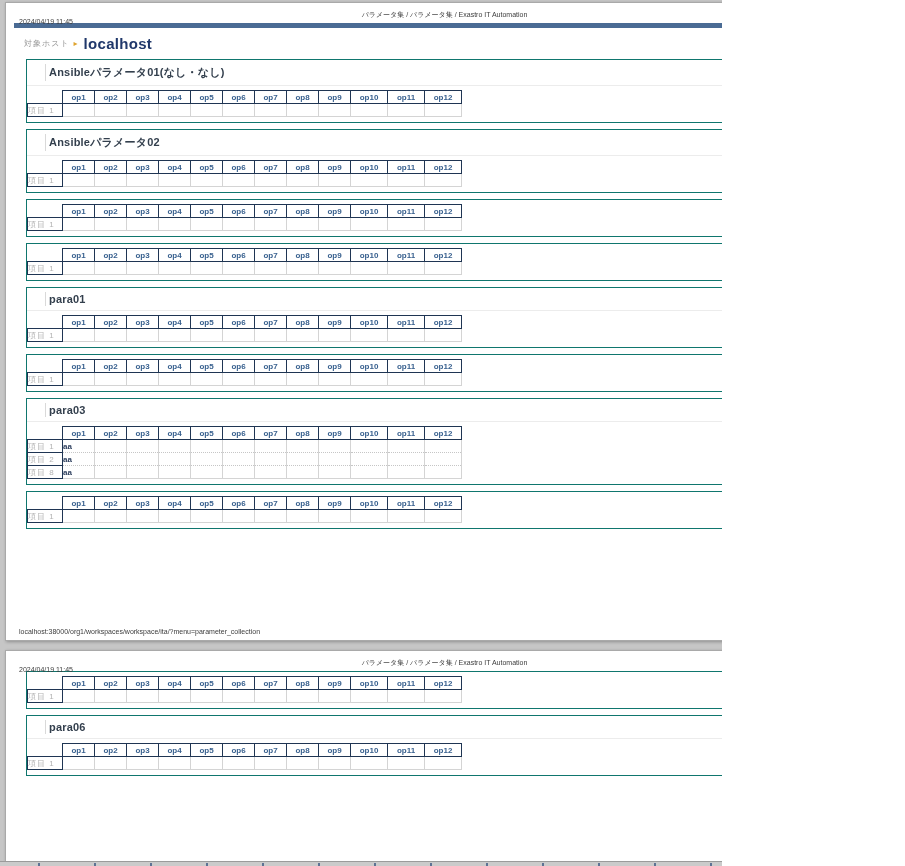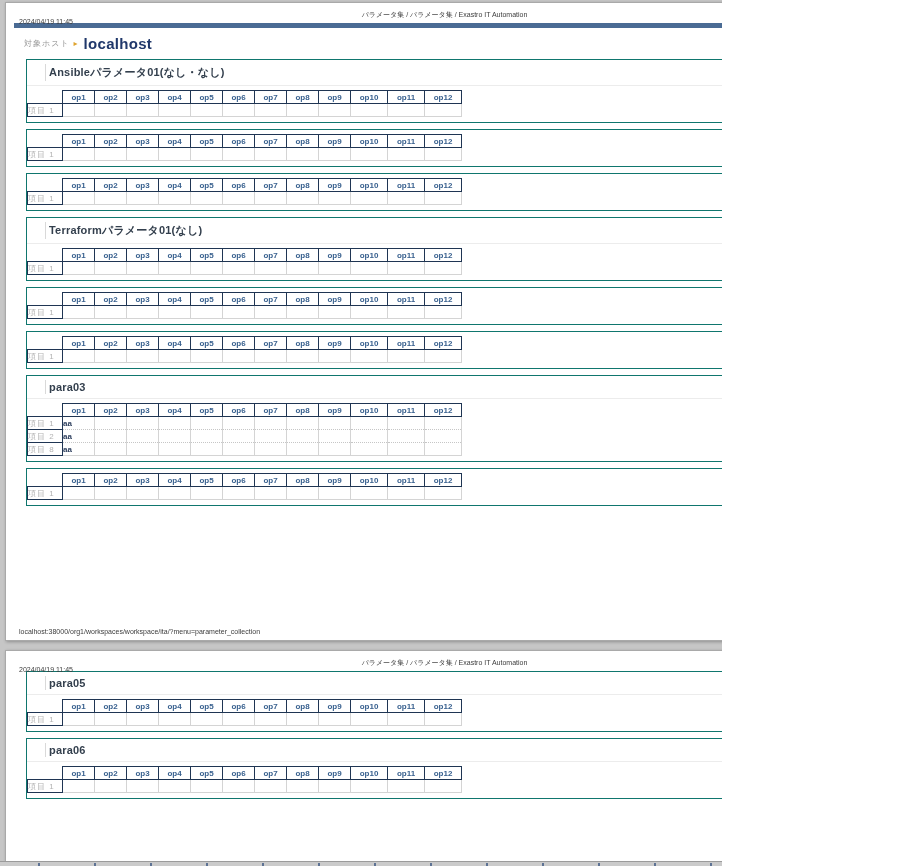--- a/index.html
+++ b/index.html
@@ -147,189 +147,190 @@
                   <td class="data"></td>
                   <td class="data"></td>
                   <td class="data"></td>
                 </tr>
               </tbody>
       </table>
     </div>
   </div>
 
   <div class="section">
-    <div class="section-body">
-      <table class="param">
-        <colgroup>
-                <col style="width: 35px;">
-                <col style="width: 32px;">
-                <col style="width: 32px;">
-                <col style="width: 32px;">
-                <col style="width: 32px;">
-                <col style="width: 32px;">
-                <col style="width: 32px;">
-                <col style="width: 32px;">
-                <col style="width: 32px;">
-                <col style="width: 32px;">
-                <col style="width: 37px;">
-                <col style="width: 37px;">
-                <col style="width: 37px;">
-              </colgroup>
-        <thead>
-                <tr>
-                  <th class="corner"></th>
-                  <th class="op">op1</th>
-                  <th class="op">op2</th>
-                  <th class="op">op3</th>
-                  <th class="op">op4</th>
-                  <th class="op">op5</th>
-                  <th class="op">op6</th>
-                  <th class="op">op7</th>
-                  <th class="op">op8</th>
-                  <th class="op">op9</th>
-                  <th class="op">op10</th>
-                  <th class="op">op11</th>
-                  <th class="op">op12</th>
-                </tr>
-              </thead>
-        <tbody>
-                <tr>
-                  <td class="rlabel">項目 1</td>
-                  <td class="data"></td>
-                  <td class="data"></td>
-                  <td class="data"></td>
-                  <td class="data"></td>
-                  <td class="data"></td>
-                  <td class="data"></td>
-                  <td class="data"></td>
-                  <td class="data"></td>
-                  <td class="data"></td>
-                  <td class="data"></td>
-                  <td class="data"></td>
-                  <td class="data"></td>
-                </tr>
-              </tbody>
-      </table>
-    </div>
-  </div>
-
-  <div class="section">
-    <div class="section-body">
-      <table class="param">
-        <colgroup>
-                <col style="width: 35px;">
-                <col style="width: 32px;">
-                <col style="width: 32px;">
-                <col style="width: 32px;">
-                <col style="width: 32px;">
-                <col style="width: 32px;">
-                <col style="width: 32px;">
-                <col style="width: 32px;">
-                <col style="width: 32px;">
-                <col style="width: 32px;">
-                <col style="width: 37px;">
-                <col style="width: 37px;">
-                <col style="width: 37px;">
-              </colgroup>
-        <thead>
-                <tr>
-                  <th class="corner"></th>
-                  <th class="op">op1</th>
-                  <th class="op">op2</th>
-                  <th class="op">op3</th>
-                  <th class="op">op4</th>
-                  <th class="op">op5</th>
-                  <th class="op">op6</th>
-                  <th class="op">op7</th>
-                  <th class="op">op8</th>
-                  <th class="op">op9</th>
-                  <th class="op">op10</th>
-                  <th class="op">op11</th>
-                  <th class="op">op12</th>
-                </tr>
-              </thead>
-        <tbody>
-                <tr>
-                  <td class="rlabel">項目 1</td>
-                  <td class="data"></td>
-                  <td class="data"></td>
-                  <td class="data"></td>
-                  <td class="data"></td>
-                  <td class="data"></td>
-                  <td class="data"></td>
-                  <td class="data"></td>
-                  <td class="data"></td>
-                  <td class="data"></td>
-                  <td class="data"></td>
-                  <td class="data"></td>
-                  <td class="data"></td>
-                </tr>
-              </tbody>
-      </table>
-    </div>
-  </div>
-
-  <div class="section">
-    <div class="section-title">Terraformパラメータ01(なし)</div>
-    <div class="section-body">
-      <table class="param">
-        <colgroup>
-                <col style="width: 35px;">
-                <col style="width: 32px;">
-                <col style="width: 32px;">
-                <col style="width: 32px;">
-                <col style="width: 32px;">
-                <col style="width: 32px;">
-                <col style="width: 32px;">
-                <col style="width: 32px;">
-                <col style="width: 32px;">
-                <col style="width: 32px;">
-                <col style="width: 37px;">
-                <col style="width: 37px;">
-                <col style="width: 37px;">
-              </colgroup>
-        <thead>
-                <tr>
-                  <th class="corner"></th>
-                  <th class="op">op1</th>
-                  <th class="op">op2</th>
-                  <th class="op">op3</th>
-                  <th class="op">op4</th>
-                  <th class="op">op5</th>
-                  <th class="op">op6</th>
-                  <th class="op">op7</th>
-                  <th class="op">op8</th>
-                  <th class="op">op9</th>
-                  <th class="op">op10</th>
-                  <th class="op">op11</th>
-                  <th class="op">op12</th>
-                </tr>
-              </thead>
-        <tbody>
-                <tr>
-                  <td class="rlabel">項目 1</td>
-                  <td class="data"></td>
-                  <td class="data"></td>
-                  <td class="data"></td>
-                  <td class="data"></td>
-                  <td class="data"></td>
-                  <td class="data"></td>
-                  <td class="data"></td>
-                  <td class="data"></td>
-                  <td class="data"></td>
-                  <td class="data"></td>
-                  <td class="data"></td>
-                  <td class="data"></td>
-                </tr>
-              </tbody>
-      </table>
-    </div>
-  </div>
-
-  <div class="section">
+    <div class="section-title">Ansibleパラメータ02</div>
+    <div class="section-body">
+      <table class="param">
+        <colgroup>
+                <col style="width: 35px;">
+                <col style="width: 32px;">
+                <col style="width: 32px;">
+                <col style="width: 32px;">
+                <col style="width: 32px;">
+                <col style="width: 32px;">
+                <col style="width: 32px;">
+                <col style="width: 32px;">
+                <col style="width: 32px;">
+                <col style="width: 32px;">
+                <col style="width: 37px;">
+                <col style="width: 37px;">
+                <col style="width: 37px;">
+              </colgroup>
+        <thead>
+                <tr>
+                  <th class="corner"></th>
+                  <th class="op">op1</th>
+                  <th class="op">op2</th>
+                  <th class="op">op3</th>
+                  <th class="op">op4</th>
+                  <th class="op">op5</th>
+                  <th class="op">op6</th>
+                  <th class="op">op7</th>
+                  <th class="op">op8</th>
+                  <th class="op">op9</th>
+                  <th class="op">op10</th>
+                  <th class="op">op11</th>
+                  <th class="op">op12</th>
+                </tr>
+              </thead>
+        <tbody>
+                <tr>
+                  <td class="rlabel">項目 1</td>
+                  <td class="data"></td>
+                  <td class="data"></td>
+                  <td class="data"></td>
+                  <td class="data"></td>
+                  <td class="data"></td>
+                  <td class="data"></td>
+                  <td class="data"></td>
+                  <td class="data"></td>
+                  <td class="data"></td>
+                  <td class="data"></td>
+                  <td class="data"></td>
+                  <td class="data"></td>
+                </tr>
+              </tbody>
+      </table>
+    </div>
+  </div>
+
+  <div class="section">
+    <div class="section-body">
+      <table class="param">
+        <colgroup>
+                <col style="width: 35px;">
+                <col style="width: 32px;">
+                <col style="width: 32px;">
+                <col style="width: 32px;">
+                <col style="width: 32px;">
+                <col style="width: 32px;">
+                <col style="width: 32px;">
+                <col style="width: 32px;">
+                <col style="width: 32px;">
+                <col style="width: 32px;">
+                <col style="width: 37px;">
+                <col style="width: 37px;">
+                <col style="width: 37px;">
+              </colgroup>
+        <thead>
+                <tr>
+                  <th class="corner"></th>
+                  <th class="op">op1</th>
+                  <th class="op">op2</th>
+                  <th class="op">op3</th>
+                  <th class="op">op4</th>
+                  <th class="op">op5</th>
+                  <th class="op">op6</th>
+                  <th class="op">op7</th>
+                  <th class="op">op8</th>
+                  <th class="op">op9</th>
+                  <th class="op">op10</th>
+                  <th class="op">op11</th>
+                  <th class="op">op12</th>
+                </tr>
+              </thead>
+        <tbody>
+                <tr>
+                  <td class="rlabel">項目 1</td>
+                  <td class="data"></td>
+                  <td class="data"></td>
+                  <td class="data"></td>
+                  <td class="data"></td>
+                  <td class="data"></td>
+                  <td class="data"></td>
+                  <td class="data"></td>
+                  <td class="data"></td>
+                  <td class="data"></td>
+                  <td class="data"></td>
+                  <td class="data"></td>
+                  <td class="data"></td>
+                </tr>
+              </tbody>
+      </table>
+    </div>
+  </div>
+
+  <div class="section">
+    <div class="section-body">
+      <table class="param">
+        <colgroup>
+                <col style="width: 35px;">
+                <col style="width: 32px;">
+                <col style="width: 32px;">
+                <col style="width: 32px;">
+                <col style="width: 32px;">
+                <col style="width: 32px;">
+                <col style="width: 32px;">
+                <col style="width: 32px;">
+                <col style="width: 32px;">
+                <col style="width: 32px;">
+                <col style="width: 37px;">
+                <col style="width: 37px;">
+                <col style="width: 37px;">
+              </colgroup>
+        <thead>
+                <tr>
+                  <th class="corner"></th>
+                  <th class="op">op1</th>
+                  <th class="op">op2</th>
+                  <th class="op">op3</th>
+                  <th class="op">op4</th>
+                  <th class="op">op5</th>
+                  <th class="op">op6</th>
+                  <th class="op">op7</th>
+                  <th class="op">op8</th>
+                  <th class="op">op9</th>
+                  <th class="op">op10</th>
+                  <th class="op">op11</th>
+                  <th class="op">op12</th>
+                </tr>
+              </thead>
+        <tbody>
+                <tr>
+                  <td class="rlabel">項目 1</td>
+                  <td class="data"></td>
+                  <td class="data"></td>
+                  <td class="data"></td>
+                  <td class="data"></td>
+                  <td class="data"></td>
+                  <td class="data"></td>
+                  <td class="data"></td>
+                  <td class="data"></td>
+                  <td class="data"></td>
+                  <td class="data"></td>
+                  <td class="data"></td>
+                  <td class="data"></td>
+                </tr>
+              </tbody>
+      </table>
+    </div>
+  </div>
+
+  <div class="section">
+    <div class="section-title">para01</div>
     <div class="section-body">
       <table class="param">
         <colgroup>
                 <col style="width: 35px;">
                 <col style="width: 32px;">
                 <col style="width: 32px;">
                 <col style="width: 32px;">
                 <col style="width: 32px;">
                 <col style="width: 32px;">
                 <col style="width: 32px;">
@@ -584,21 +585,20 @@
     </div>
   </div>
 
   <div class="page" id="page-2">
     <div class="print-head">
       <span class="print-date">2024/04/19 11:45</span>
       <span class="print-title">パラメータ集 / パラメータ集 / Exastro IT Automation</span>
     </div>
     <div class="sections">
   <div class="section">
-    <div class="section-title">para05</div>
     <div class="section-body">
       <table class="param">
         <colgroup>
                 <col style="width: 35px;">
                 <col style="width: 32px;">
                 <col style="width: 32px;">
                 <col style="width: 32px;">
                 <col style="width: 32px;">
                 <col style="width: 32px;">
                 <col style="width: 32px;">

